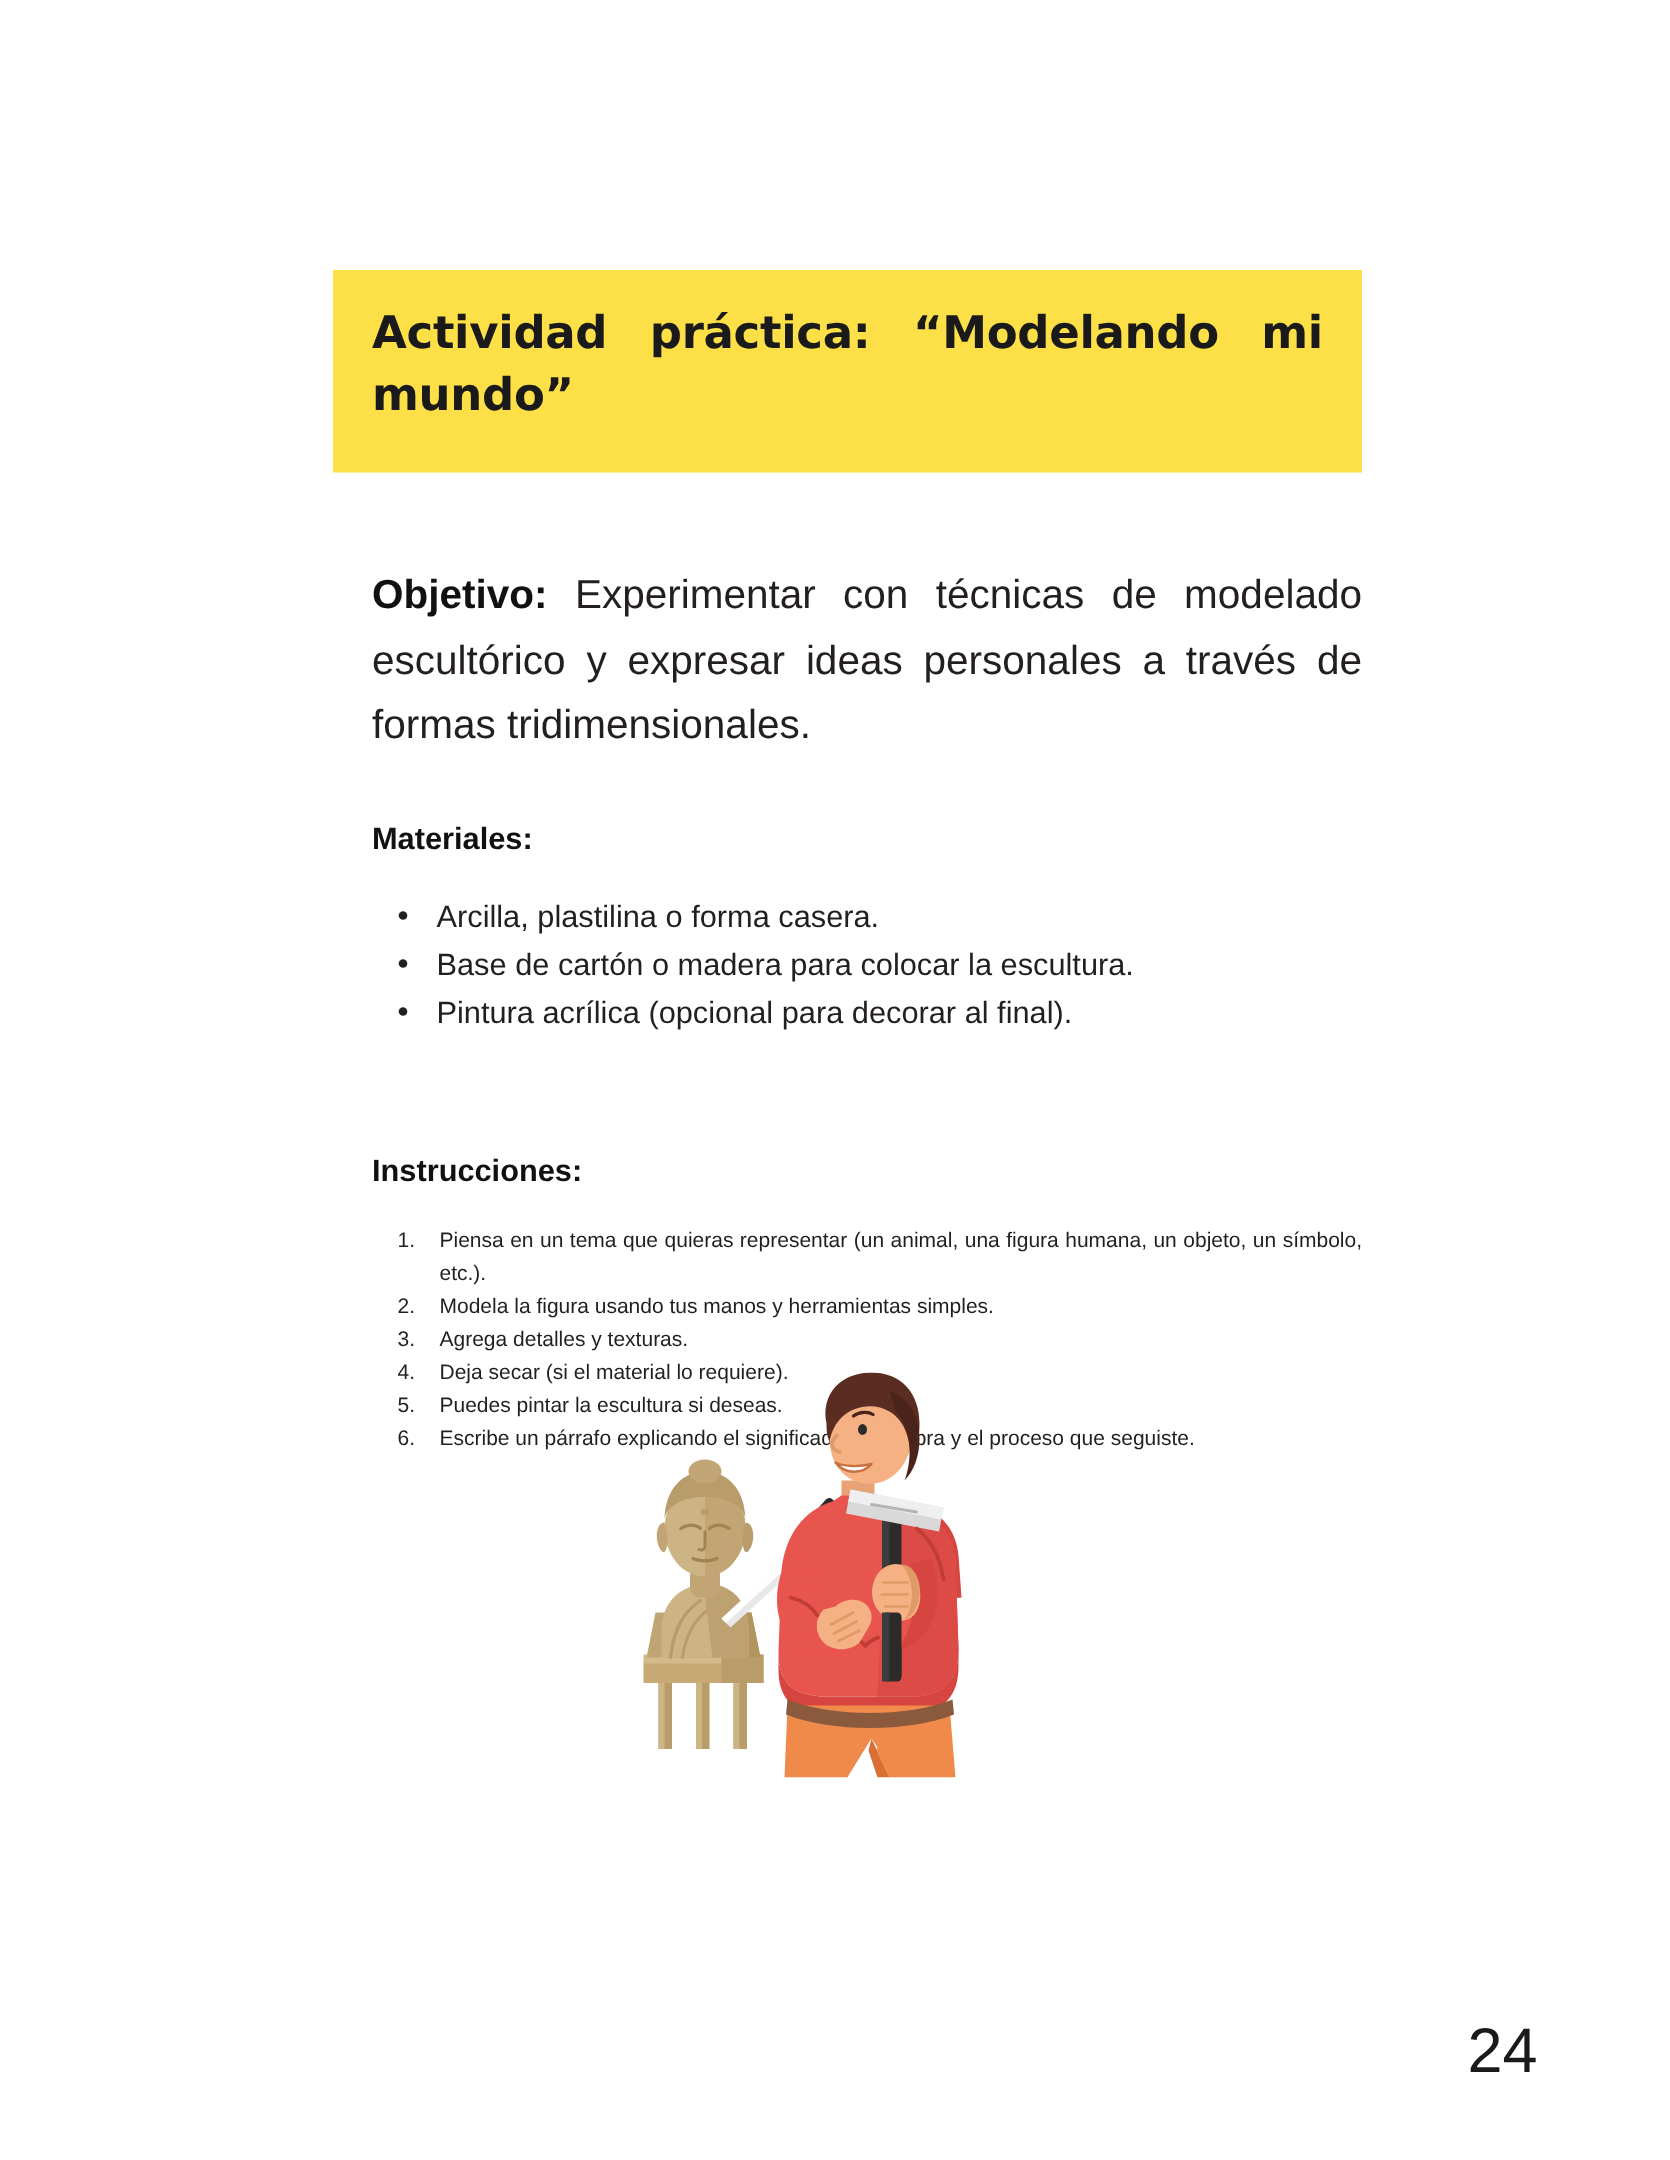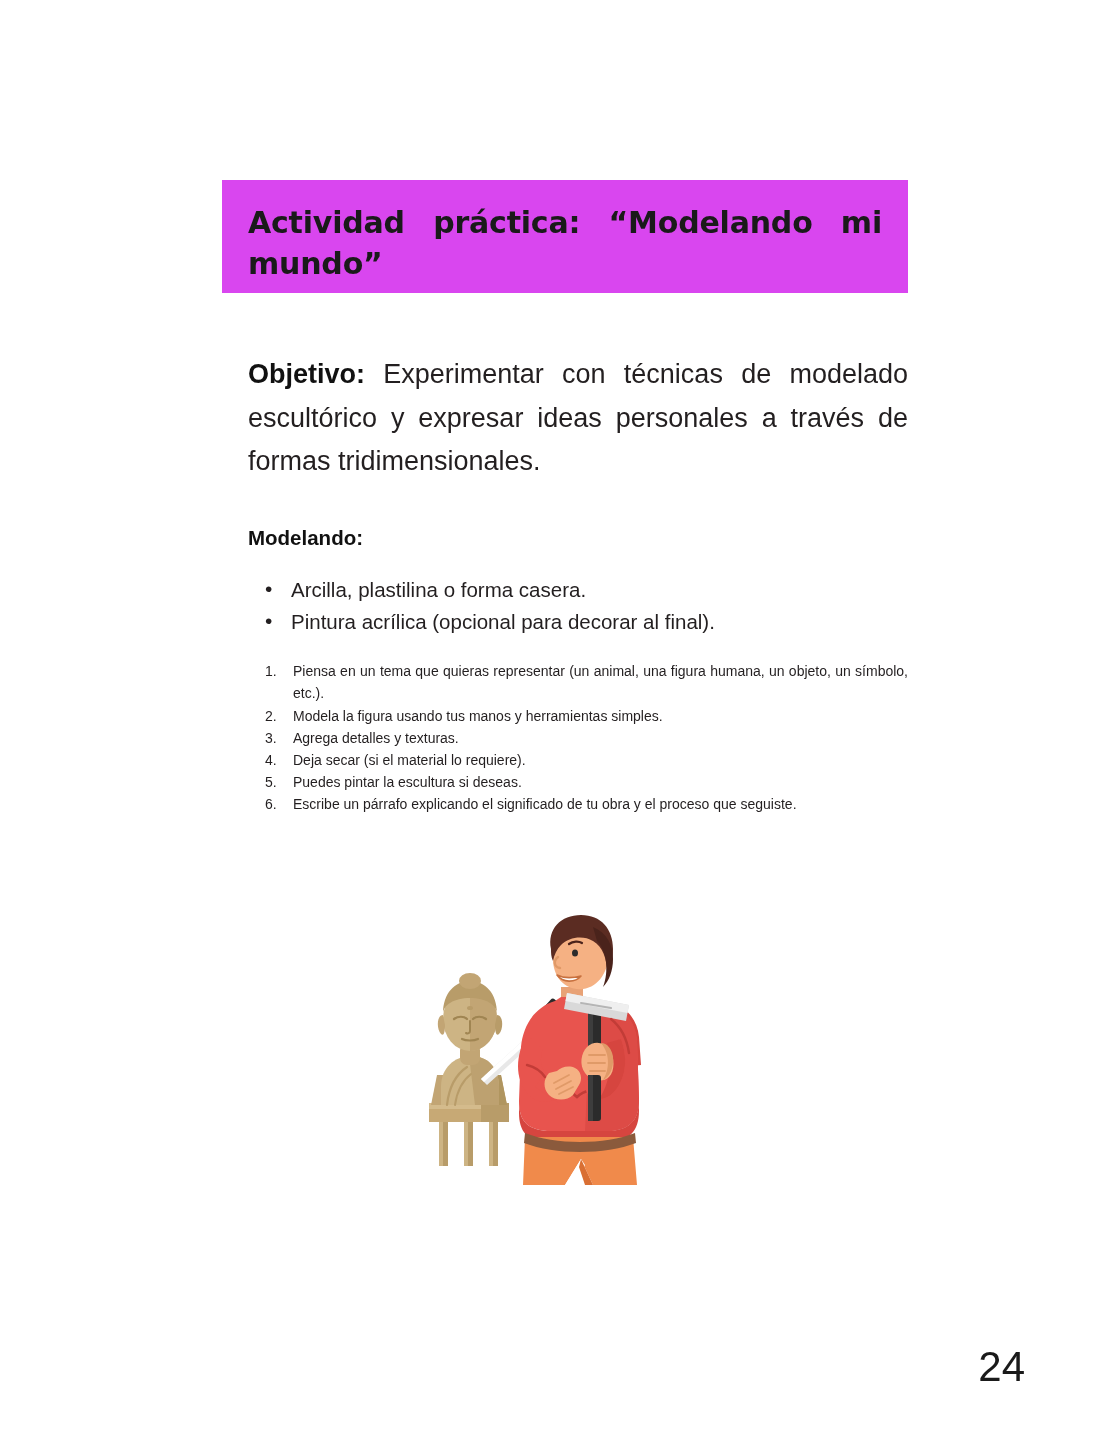--- a/index.html
+++ b/index.html
@@ -24,22 +24,22 @@
   .content {
     position: absolute;
     left: 222px;
     top: 0;
     width: 686px;
   }
 
   
   .banner {
     margin-top: 180px;
-    background: #d946ef;
-    padding: 22px 26px 8px 26px;
+    background: #fde047;
+    padding: 22px 26px 30px 26px;
     box-sizing: border-box;
   }
   .banner-title {
     font-family: "DejaVu Sans", "Liberation Sans", sans-serif;
     font-weight: bold;
     font-size: 30px;
     line-height: 1.38;
     color: #1a1a1a;
     text-align: justify;
     text-align-last: justify;
@@ -158,26 +158,28 @@
   <div class="content">
 
     <div class="banner">
       <h1 class="banner-title"><span>Actividad práctica: “Modelando mi</span><span class="lastline">mundo”</span></h1>
     </div>
 
     <div class="objetivo-block">
       <p class="para"><span class="lbl">Objetivo:</span><span> Experimentar con técnicas de modelado escultórico y expresar ideas personales a través de formas tridimensionales.</span></p>
     </div>
 
-    <h2 class="section-head materiales-head">Modelando:</h2>
+    <h2 class="section-head materiales-head">Materiales:</h2>
     <ul class="bullets">
       <li>Arcilla, plastilina o forma casera.</li>
+      <li>Base de cartón o madera para colocar la escultura.</li>
       <li>Pintura acrílica (opcional para decorar al final).</li>
     </ul>
 
+    <h2 class="section-head instrucciones-head">Instrucciones:</h2>
     <ol class="numbers">
       <li>Piensa en un tema que quieras representar (un animal, una figura humana, un objeto, un símbolo, etc.).</li>
       <li>Modela la figura usando tus manos y herramientas simples.</li>
       <li class="nojustify">Agrega detalles y texturas.</li>
       <li class="nojustify">Deja secar (si el material lo requiere).</li>
       <li class="nojustify">Puedes pintar la escultura si deseas.</li>
       <li>Escribe un párrafo explicando el significado de tu obra y el proceso que seguiste.</li>
     </ol>
 
   </div>

